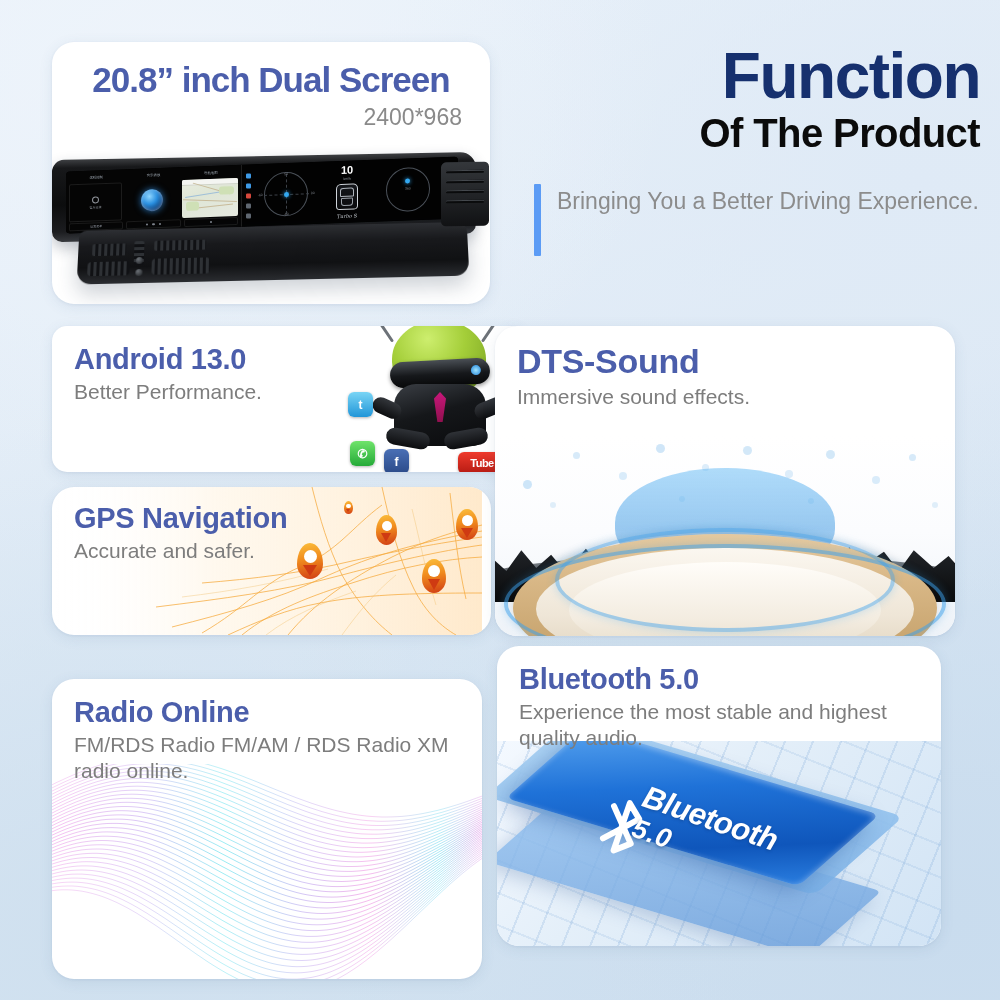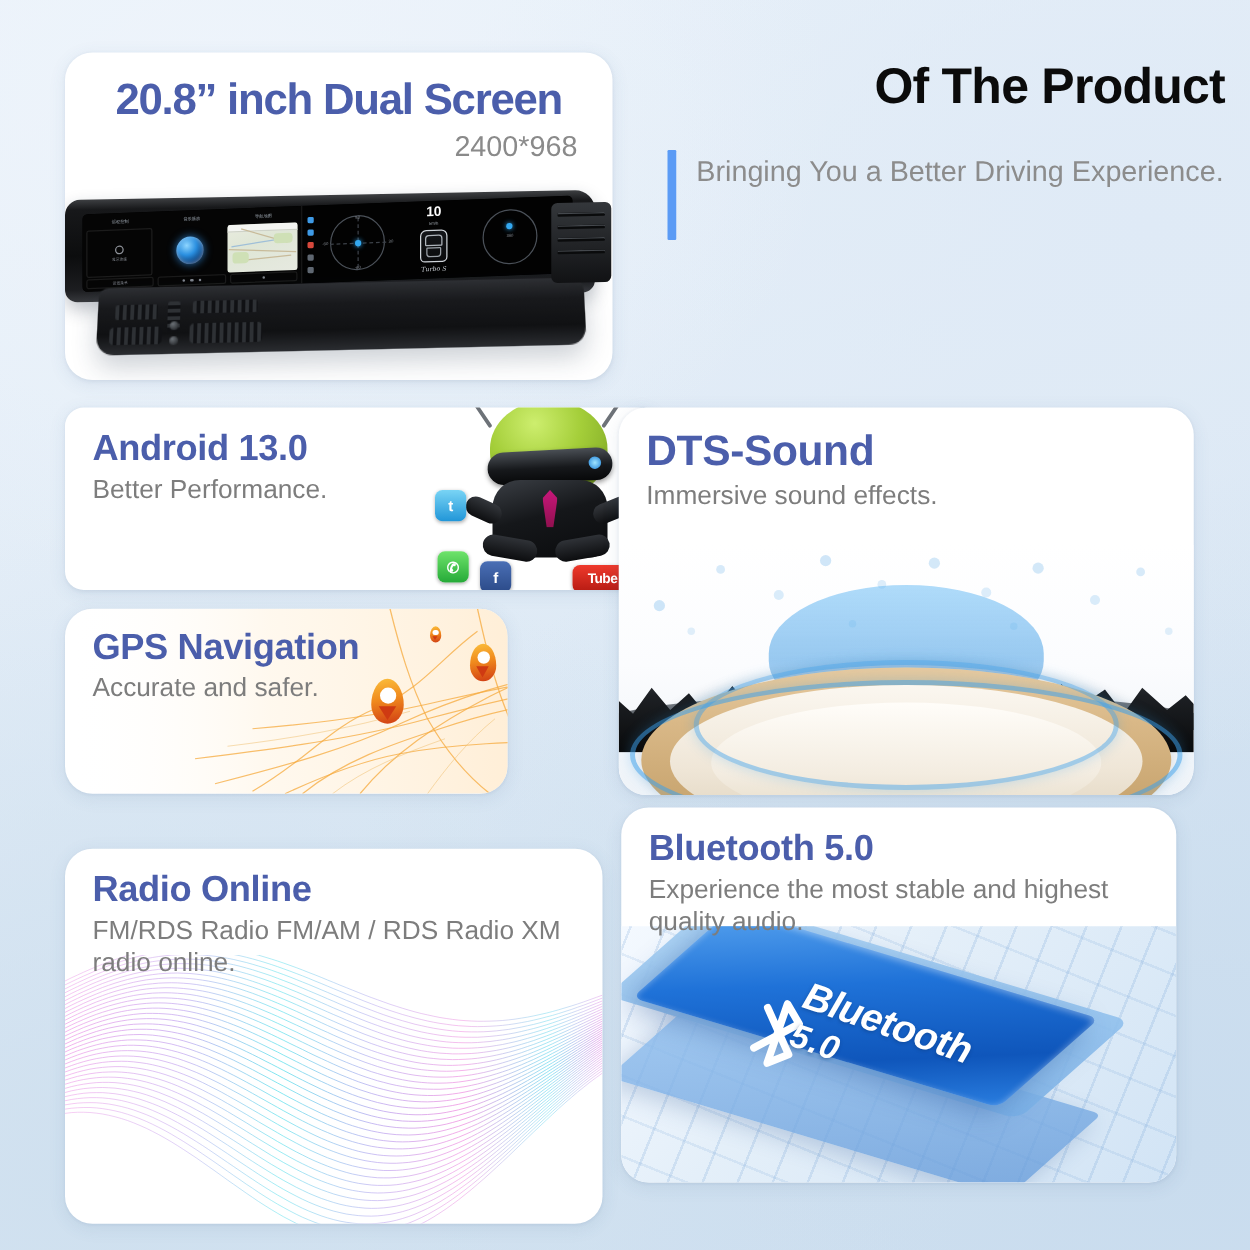--- a/index.html
+++ b/index.html
@@ -202,21 +202,21 @@
     font-size:12px; font-weight:bold; color:#fff;
     box-shadow:0 1px 3px rgba(0,0,0,.3); }
   .sb-tw { background:linear-gradient(180deg,#79d4f5,#2196d8); left:10px; top:78px; }
   .sb-sk { background:linear-gradient(180deg,#7fd6f8,#1aa7e0); right:0px; top:86px; border-radius:50%; }
   .sb-wa { background:linear-gradient(180deg,#6fe36b,#25aa38); left:12px; bottom:6px; border-radius:6px; }
   .sb-fb { background:linear-gradient(180deg,#4a6fb5,#2b4a88); left:46px; bottom:-2px; }
   .sb-yt { background:linear-gradient(180deg,#ef3a2c,#b51a12); right:22px; bottom:-2px;
            width:48px; height:22px; font-size:11px; letter-spacing:-.5px; }
 
   
-  #card-gps { left:52px; top:487px; width:354px; height:148px; }
+  #card-gps { left:52px; top:487px; width:439px; height:148px; }
   #card-gps .hd  { font-size:29px; padding:16px 0 0 22px; }
   #card-gps .sub { font-size:21px; padding:5px 0 0 22px; }
   .map-art { position:absolute; inset:0; overflow:hidden; z-index:1; }
   .pin { position:absolute; width:0; height:0; z-index:4; }
   .pin i {
     position:absolute; display:block; width:100%; height:100%;
     background:linear-gradient(170deg,#fbbf3c 0%,#f08a1d 45%,#d03c14 100%);
     border-radius:50% 50% 50% 50%/ 58% 58% 42% 42%;
     transform:none;
   }
@@ -411,20 +411,21 @@
       <div class="ac-right">
         <span class="sl" style="top:8px"></span>
         <span class="sl" style="top:18px"></span>
         <span class="sl" style="top:28px"></span>
         <span class="sl" style="top:38px"></span>
       </div>
     </div>
   </div>
 
   <div id="title-block">
+    <div class="t-main">Function</div>
     <div class="t-sub">Of The Product</div>
     <div class="tagline-wrap">
       <span class="accent-bar"></span>
       <span class="tagline">Bringing You a Better Driving Experience.</span>
     </div>
   </div>
 
   <div class="card" id="card-android">
     <div class="hd">Android 13.0</div>
     <div class="sub">Better Performance.</div>

